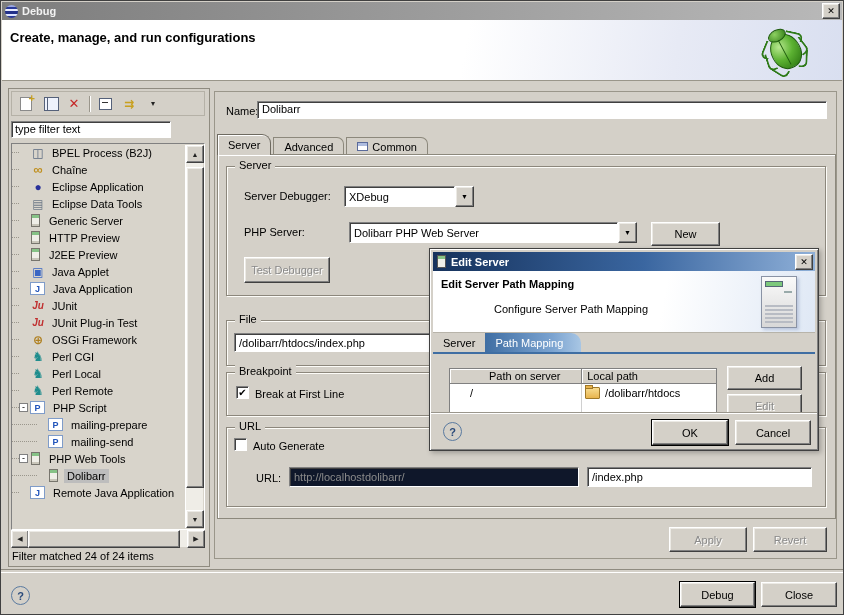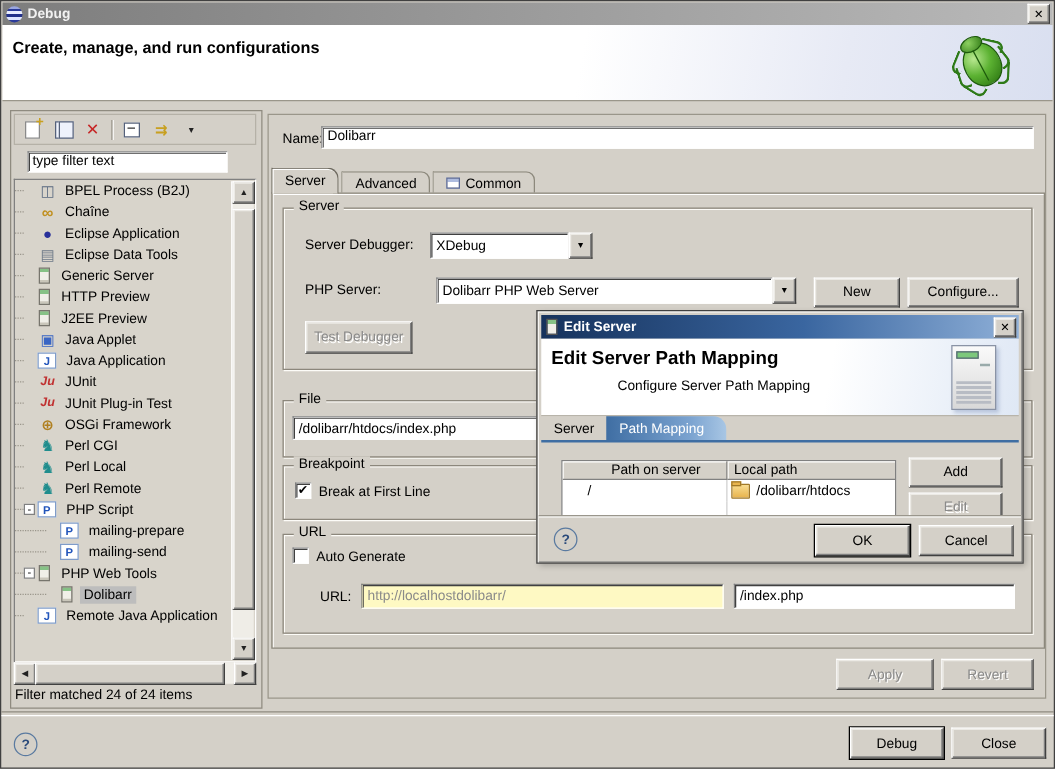--- a/index.html
+++ b/index.html
@@ -45,21 +45,21 @@
   .tbi{width:20px;height:18px;display:flex;align-items:center;justify-content:center;position:relative;}
   .pg{display:inline-block;width:10px;height:12px;background:#fff;border:1px solid #8a8a8a;}
   .pg2{position:absolute;left:7px;top:2px;width:10px;height:12px;background:#eef2fc;border:1px solid #55617a;}
   .plusmark{position:absolute;right:1px;top:-3px;color:#c8a020;font-weight:bold;font-size:11px;}
   .delmark{color:#c62828;font-weight:bold;font-size:13px;}
   .collapsebox{display:inline-block;width:11px;height:10px;border:1px solid #55617a;background:#fff;position:relative;}
   .collapsebox i{position:absolute;left:2px;top:3px;width:6px;height:1px;background:#333;}
   .filtermark{color:#c8a020;font-weight:bold;font-size:12px;}
   .ddmark{font-size:8px;color:#222;}
   .tbsep{width:1px;height:16px;background:#9a968c;margin:0 1px;box-shadow:1px 0 0 #fff;}
-  .filterbox{position:absolute;left:13px;top:32px;width:160px;height:17px;padding:1px 3px;box-sizing:border-box;font-size:11px;color:#000;}
+  .filterbox{position:absolute;left:2px;top:32px;width:160px;height:17px;padding:1px 3px;box-sizing:border-box;font-size:11px;color:#000;}
   
   .treebox{position:absolute;left:2px;top:54px;width:194px;height:387px;background:#d8d4cb;
     border:1px solid;border-color:#808080 #ffffff #ffffff #808080;box-sizing:border-box;overflow:hidden;}
   .trow{height:17px;display:flex;align-items:center;white-space:nowrap;}
   .stub{display:inline-block;height:1px;border-top:1px dotted #9a968c;flex:none;}
   .expander{width:9px;height:9px;flex:none;background:#fff;border:1px solid #808080;
     display:flex;align-items:center;justify-content:center;font-size:9px;line-height:7px;margin-right:2px;box-sizing:border-box;}
   .noexp{width:11px;flex:none;}
   .ti{width:16px;height:13px;flex:none;display:inline-flex;align-items:center;justify-content:center;
     font-size:11px;font-weight:bold;margin-right:3px;}
@@ -96,34 +96,34 @@
     linear-gradient(#aebcdf 0 3px,#fff 3px);box-sizing:border-box;}
   .tabcontent{position:absolute;left:2px;top:62px;width:617px;height:363px;border:1px solid #8c887c;
     box-shadow:inset 1px 1px 0 #fff;background:#d4d0c8;}
   .combo{position:absolute;display:flex;height:21px;box-sizing:border-box;}
   .combo .ctext{flex:1;display:flex;align-items:center;padding-left:4px;box-sizing:border-box;
     background:#fff;border:1px solid;border-color:#808080 #fff #fff #808080;box-shadow:inset 1px 1px 0 #404040;}
   .combo .cbtn{width:17px;flex:none;display:flex;align-items:center;justify-content:center;font-size:7px;}
   .checkbox{position:absolute;width:13px;height:13px;background:#fff;border:1px solid;border-color:#808080 #fff #fff #808080;
     box-shadow:inset 1px 1px 0 #404040;display:flex;align-items:center;justify-content:center;font-size:10px;font-weight:bold;box-sizing:border-box;}
   .field{position:absolute;box-sizing:border-box;padding:2px 4px;font-size:11px;display:flex;align-items:center;}
-  .field.disabled{background:#fef9c3;color:#8a8a8a;}
+  .field.disabled{background:#0f172a;color:#8a8a8a;}
   
   .dialog{position:absolute;left:428px;top:247px;width:390px;height:203px;background:#d4d0c8;
     border:1px solid #404040;box-shadow:inset 1px 1px 0 #fff, inset -1px -1px 0 #808080, 2px 2px 5px rgba(0,0,0,.25);z-index:10;box-sizing:border-box;}
   .dtitle{position:absolute;left:3px;top:3px;right:3px;height:19px;
     background:linear-gradient(90deg,#16325c,#3a66a0 55%,#8fb0d8);display:flex;align-items:center;}
   .dtitle .dtext{color:#fff;font-weight:bold;margin-left:5px;}
   .dico-server{width:9px;height:13px;margin-left:4px;flex:none;background:linear-gradient(#86c286 0 3px,#f0efe8 3px);
     border:1px solid #555;box-sizing:border-box;}
   .dxbtn{position:absolute;right:5px;top:5px;width:16px;height:14px;display:flex;align-items:center;justify-content:center;
     font-size:9px;font-weight:bold;}
   .dheader{position:absolute;left:3px;top:22px;right:3px;height:61px;
     background:linear-gradient(100deg,#ffffff 60%,#dfe8f5);border-bottom:1px solid #b8b4aa;}
-  .dheading{position:absolute;left:8px;top:7px;font-weight:bold;font-size:15px;}
+  .dheading{position:absolute;left:8px;top:7px;font-weight:bold;font-size:11px;}
   .dsubheading{position:absolute;left:17px;top:32px;margin-left:44px;}
   .tower{position:absolute;right:18px;top:5px;width:34px;height:50px;background:linear-gradient(180deg,#fafafa,#d8d8d8);
     border:1px solid #8a93a5;box-shadow:2px 2px 3px rgba(120,140,180,.4);}
   .tower .tgreen{position:absolute;left:3px;top:4px;width:16px;height:4px;background:#7cc87c;border:1px solid #567;}
   .tower .tdash{position:absolute;right:4px;top:14px;width:8px;height:2px;background:#9aa;}
   .tower .tlines{position:absolute;left:3px;right:3px;bottom:4px;height:18px;
     background:repeating-linear-gradient(#b8bcc4 0 2px,transparent 2px 4px);}
   .dtabs{position:absolute;left:3px;top:84px;height:19px;display:flex;align-items:flex-end;z-index:2;}
   .dtab{height:19px;display:flex;align-items:center;padding:0 10px;background:#d4d0c8;color:#000;}
   .dtab.active{background:linear-gradient(90deg,#3f6ea3,#7ba3d0 70%,#a8c6e4);color:#fff;
@@ -382,23 +382,20 @@
       <span style="position:absolute;left:17px;top:59px;">PHP Server:</span>
       <div class="combo" style="left:122px;top:55px;width:288px;">
         <span class="ctext">Dolibarr PHP Web Server</span>
         <span class="cbtn raised">
             <span>▼</span>
           </span>
       </div>
       <div class="btn raised" style="left:424px;top:55px;width:67px;height:22px;">
           <span>New</span>
         </div>
-      <div class="btn raised" style="left:499px;top:55px;width:87px;height:22px;">
-          <span>Configure...</span>
-        </div>
       <div class="btn raised disabled" style="left:17px;top:90px;width:84px;height:24px;">
           <span>Test Debugger</span>
         </div>
     </div>
 
     <div class="groupbox" style="left:11px;top:228px;width:598px;height:44px;">
       <span class="grouplabel">File</span>
       <div class="field sunken" style="left:7px;top:12px;width:580px;height:19px;">/dolibarr/htdocs/index.php</div>
     </div>
 

